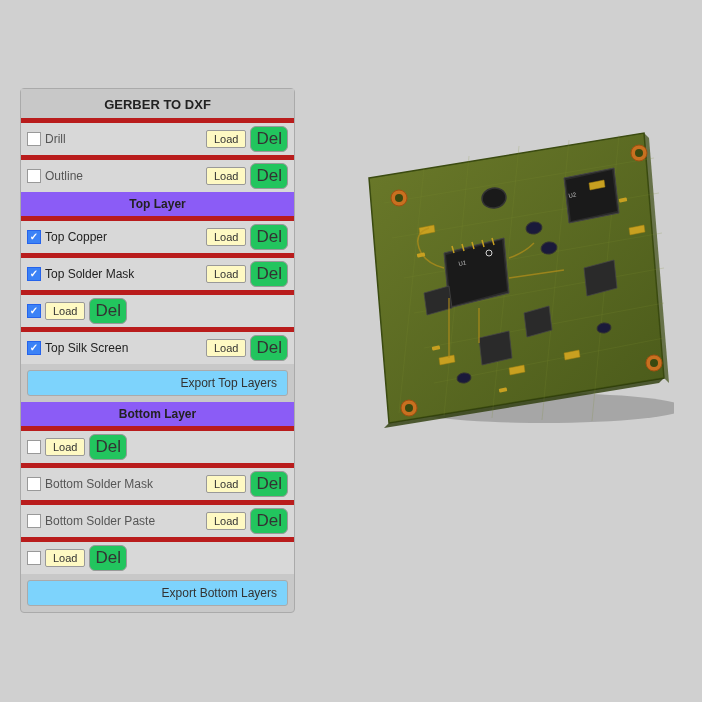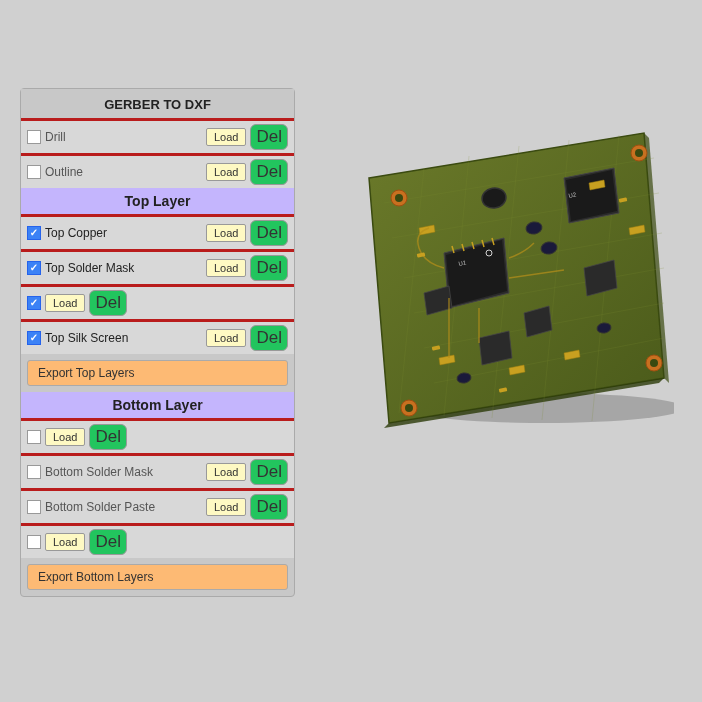--- a/index.html
+++ b/index.html
@@ -35,32 +35,32 @@
       text-align: center;
       font-weight: bold;
       font-size: 13px;
       padding: 8px 6px 6px 6px;
       color: #222;
       background: #c8c8c8;
     }
     .section-header {
       text-align: center;
       font-weight: bold;
-      font-size: 14px;
+      font-size: 12px;
       padding: 5px 6px;
       color: #222;
-      background: #c4b5fd;
+      background: #8b5cf6;
     }
     .row {
       display: flex;
       align-items: center;
       padding: 3px 6px;
       gap: 4px;
       background: #d8d8d8;
-      border-top: 3px solid #b91c1c;
+      border-top: 5px solid #b91c1c;
     }
     .row-label {
       flex: 1;
       color: #555;
       font-size: 12px;
     }
     .row-label.active {
       color: #222;
       font-weight: 500;
     }
@@ -101,27 +101,27 @@
       content: '✓';
       color: white;
       font-size: 10px;
       font-weight: bold;
     }
     .export-btn {
       display: block;
       width: calc(100% - 12px);
       margin: 6px auto;
       padding: 5px 10px;
-      background: #fdba74;
+      background: #7dd3fc;
       border: 1px solid #aaa;
       border-radius: 3px;
       cursor: pointer;
       font-size: 12px;
       color: #333;
-      text-align: left;
+      text-align: right;
     }
     .right-panel {
       flex: 1;
       display: flex;
       align-items: center;
       justify-content: center;
       padding-top: 10px;
     }
     .pcb-image {
       width: 350px;

